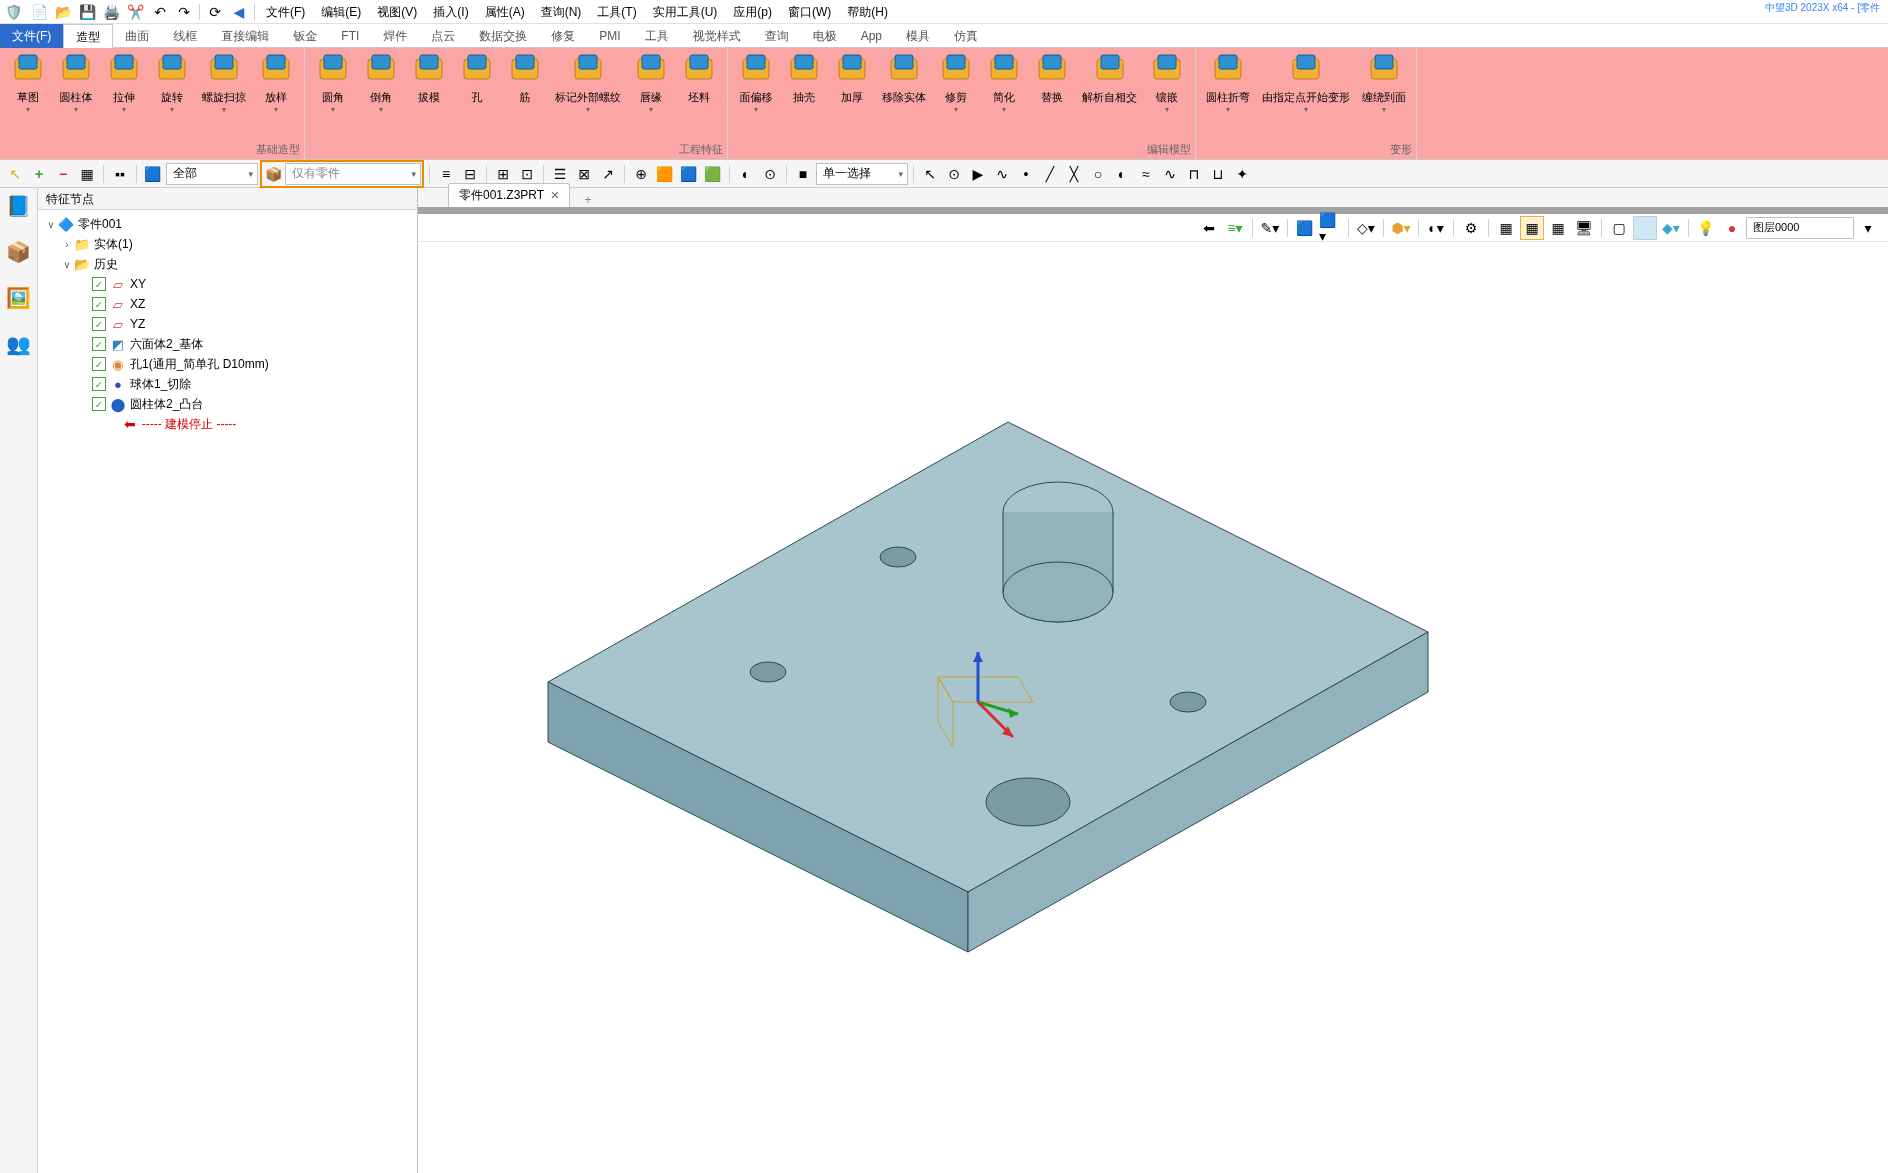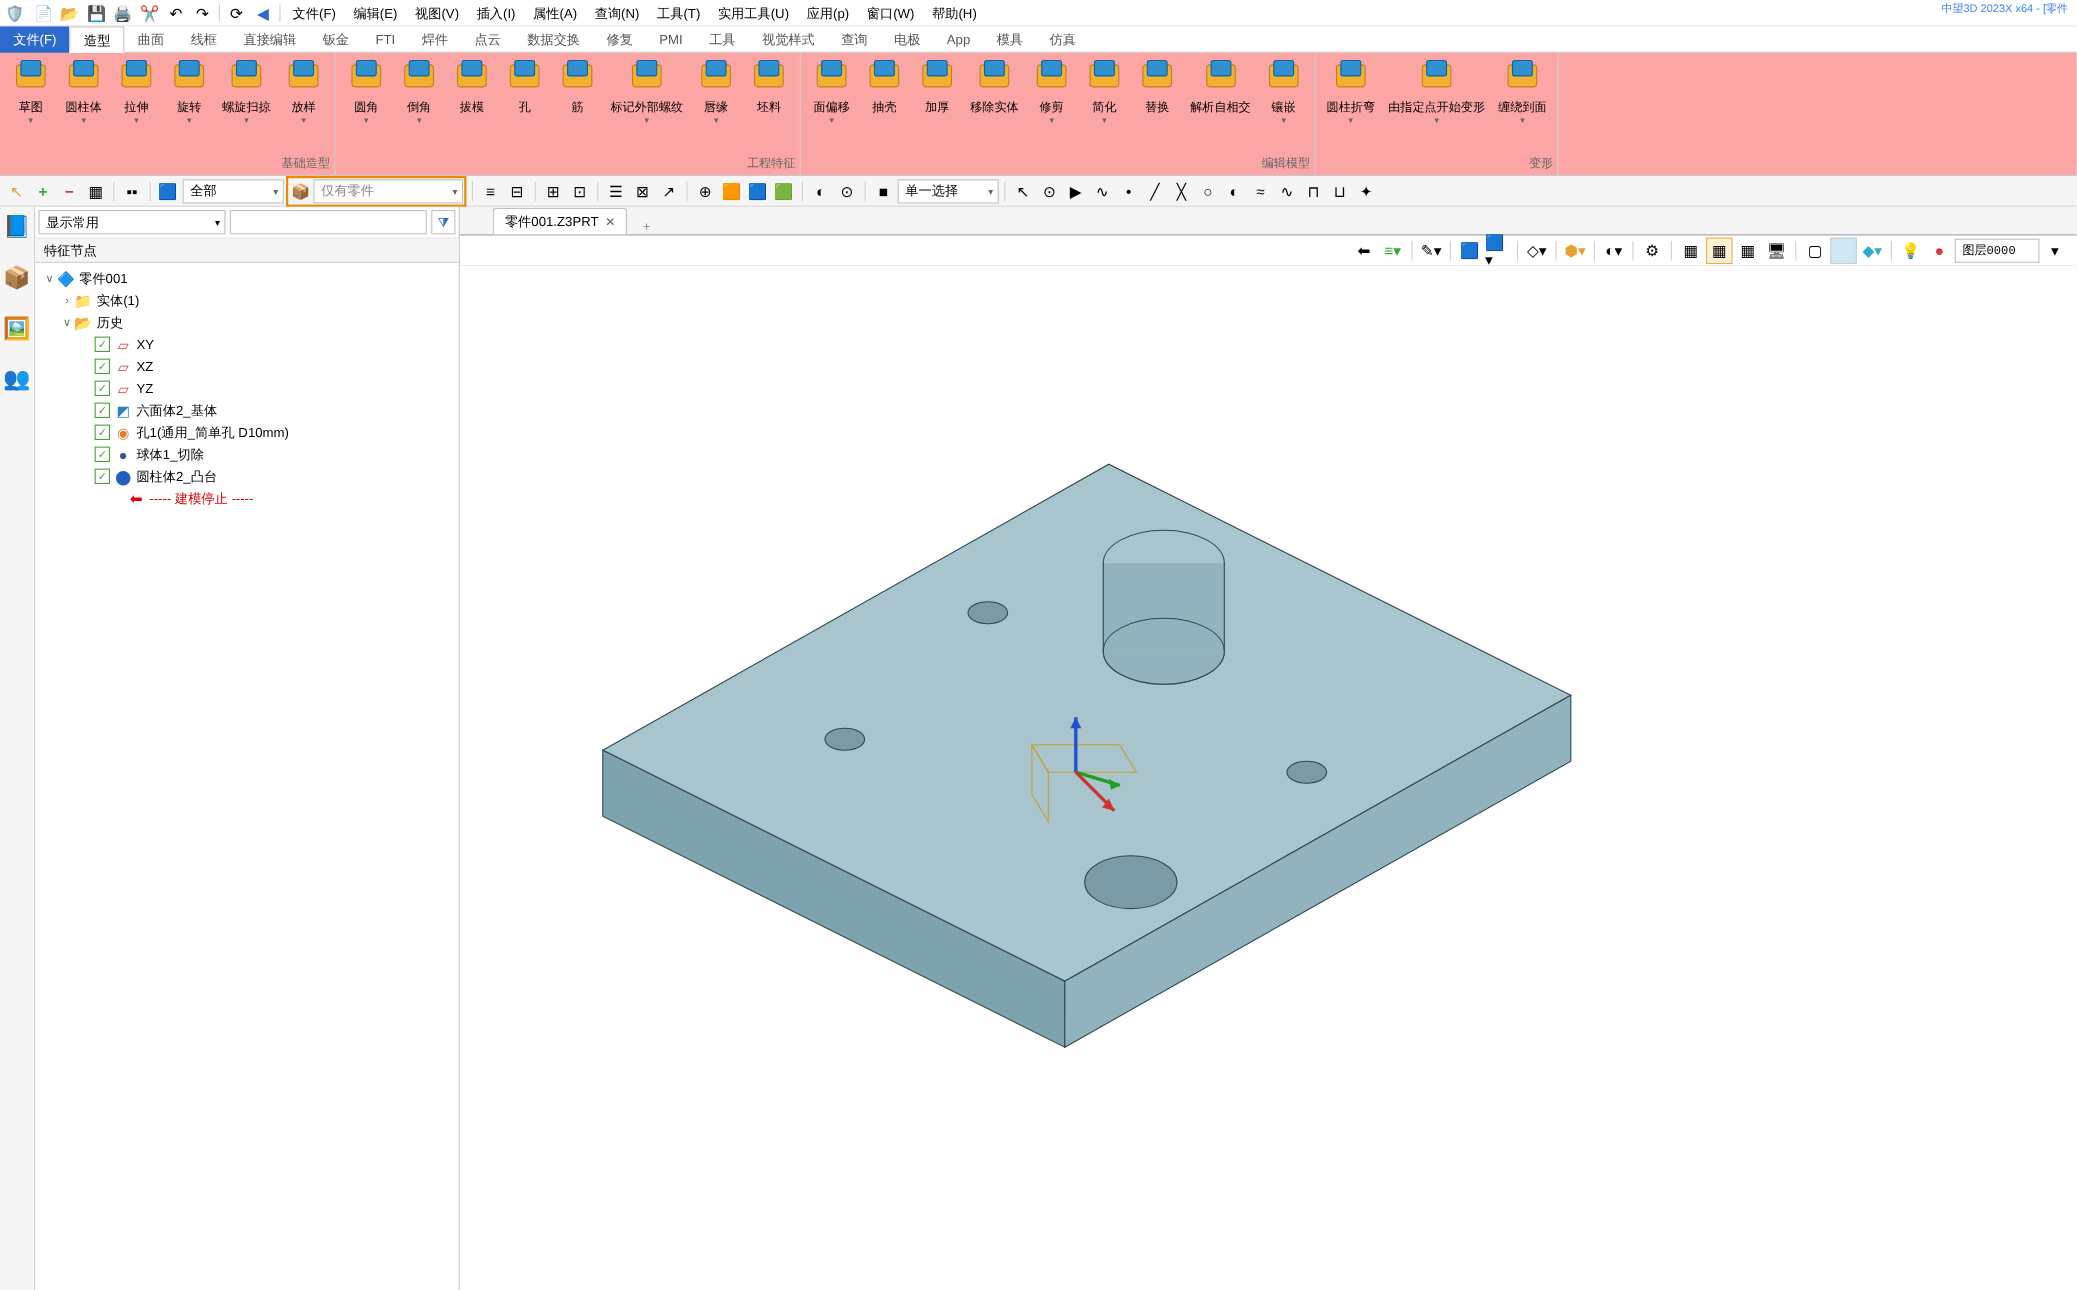--- a/index.html
+++ b/index.html
@@ -57,30 +57,30 @@
     .tree { padding: 4px 0; font-size: 12px; }
     .tree-node { height: 20px; display: flex; align-items: center; padding-left: 6px; cursor: pointer; white-space: nowrap; }
     .tree-toggle { width: 14px; font-size: 10px; color: #666; text-align: center; }
     .tree-check { width: 14px; height: 14px; border: 1px solid #4a9e3e; margin-right: 4px; display: inline-flex; align-items: center; justify-content: center; color: #4a9e3e; font-size: 10px; }
     .tree-icon { width: 16px; height: 16px; margin-right: 4px; display: inline-flex; align-items: center; justify-content: center; font-size: 13px; }
     .tree-stop { color: #d00; padding-left: 86px; }
     .stop-arrow { color: #d00; font-size: 14px; margin-right: 6px; }
     
     
     .content-area { flex: 1; display: flex; flex-direction: column; }
-    .doc-tabs { height: 26px; display: flex; align-items: flex-end; border-bottom: 1px solid #a3a3a3; padding-left: 30px; background: #f5f5f5; }
+    .doc-tabs { height: 26px; display: flex; align-items: flex-end; border-bottom: 7px solid #a3a3a3; padding-left: 30px; background: #f5f5f5; }
     .doc-tab { height: 24px; padding: 0 10px; border: 1px solid #c0c0c0; border-bottom: none; background: #fff; display: flex; align-items: center; gap: 6px; border-radius: 3px 3px 0 0; }
     .doc-close { cursor: pointer; color: #666; font-size: 11px; }
     .doc-add { margin-left: 8px; padding: 0 6px; cursor: pointer; color: #888; }
     
     .view-toolbar { height: 28px; display: flex; align-items: center; justify-content: flex-end; padding: 0 8px; gap: 2px; border-bottom: 1px solid #e8e8e8; }
     .vtb-btn { width: 24px; height: 24px; display: inline-flex; align-items: center; justify-content: center; cursor: pointer; font-size: 14px; }
     .vtb-btn.active { border: 1px solid #f0b040; background: #fff3d6; }
     .vtb-sep { width: 1px; height: 18px; background: #d0d0d0; margin: 0 3px; }
-    .layer-combo { width: 77px; height: 22px; border: 1px solid #c0c0c0; padding: 0 6px; display: flex; align-items: center; font-size: 11px; font-family: Liberation Mono, monospace; }
+    .layer-combo { width: 108px; height: 22px; border: 1px solid #c0c0c0; padding: 0 6px; display: flex; align-items: center; font-size: 11px; }
     
     .canvas { flex: 1; position: relative; background: #fff; }
     .hint-text { position: absolute; left: 12px; top: 8px; font-size: 12px; line-height: 1.6; color: #333; }
     .model-svg { position: absolute; left: 50px; top: 60px; }
   </style>
 </head>
 <body>
 
 <div class="top-menu">
   <span class="app-icon">🛡️</span>
@@ -465,25 +465,20 @@
 
   <div class="manager">
     <div class="manager-body">
       <div class="manager-side">
         <span class="side-icon">📘</span>
         <span class="side-icon">📦</span>
         <span class="side-icon">🖼️</span>
         <span class="side-icon">👥</span>
       </div>
       <div class="manager-content">
-        <div class="manager-filter">
-          <div class="filter-combo">显示常用</div>
-          <input class="filter-input" style="">
-          <div class="filter-btn">⧩</div>
-        </div>
         <div class="section-header">特征节点</div>
         <div class="tree">
           <div class="tree-node">
             <span class="tree-toggle">∨</span>
             <span class="tree-icon">🔷</span>
             <span>零件001</span>
           </div>
           <div class="tree-node" style="padding-left:22px;">
             <span class="tree-toggle">›</span>
             <span class="tree-icon">📁</span>

